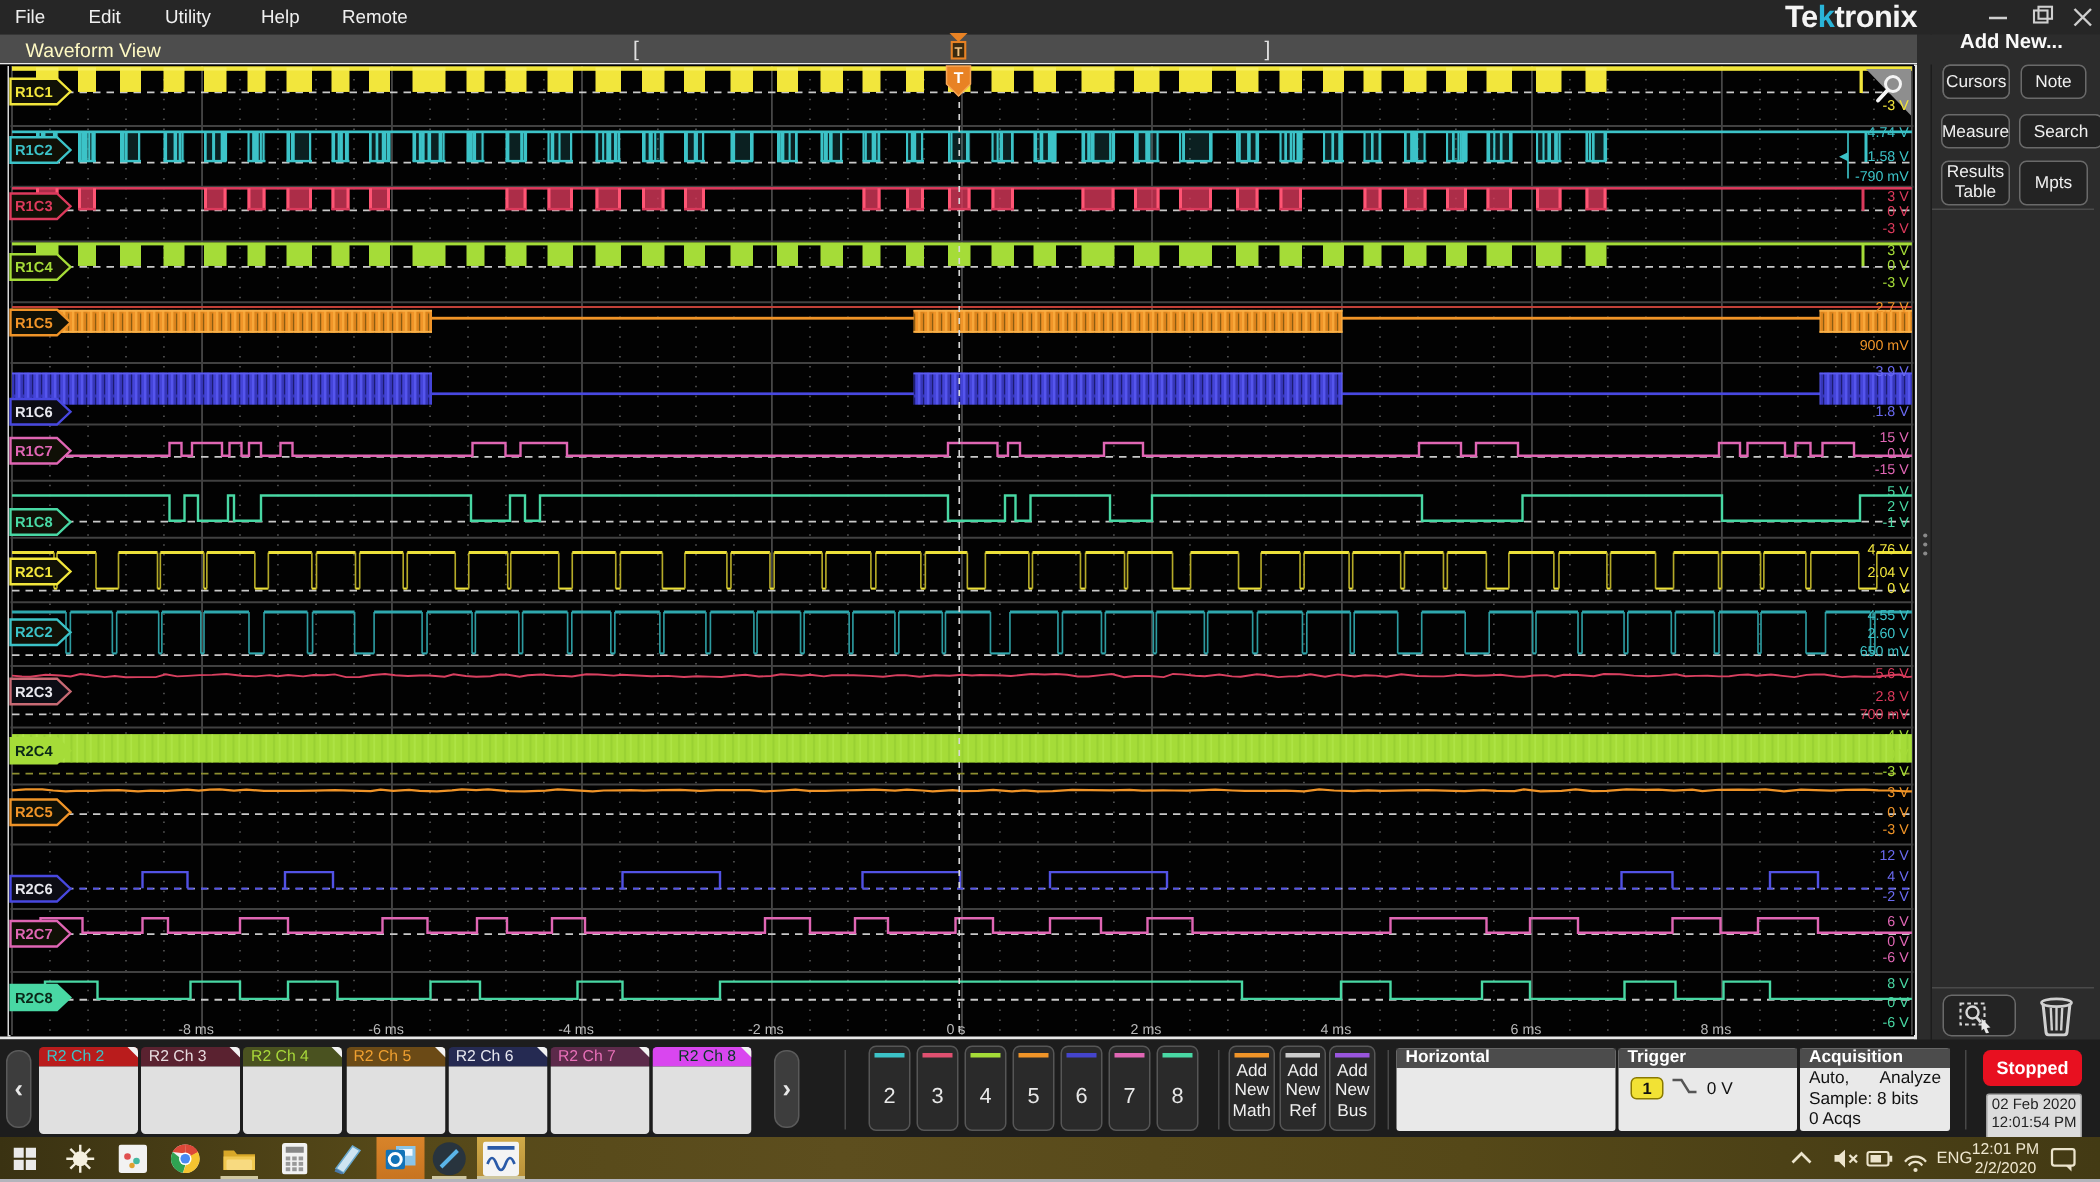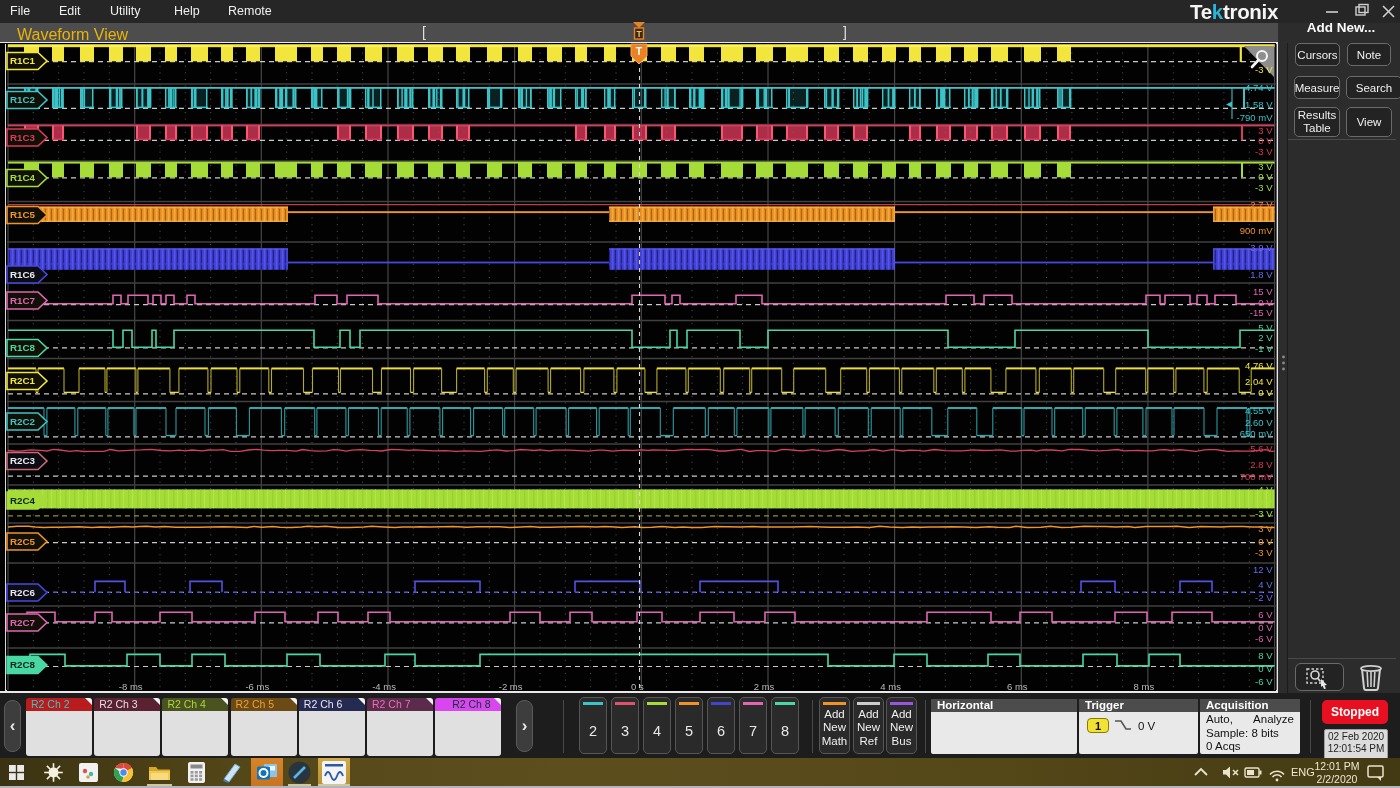--- a/index.html
+++ b/index.html
@@ -15,21 +15,21 @@
 <svg class="abs" style="left:1320px;top:0" width="80" height="23">
 <line x1="6" y1="12" x2="18" y2="12" stroke="#cfcfcf" stroke-width="1.6"></line>
 <rect x="36" y="7" width="9" height="8" fill="none" stroke="#cfcfcf" stroke-width="1.4"></rect>
 <rect x="39" y="4.5" width="9" height="8" fill="none" stroke="#cfcfcf" stroke-width="1.4"></rect>
 <line x1="63" y1="6" x2="74" y2="17" stroke="#cfcfcf" stroke-width="1.6"></line>
 <line x1="74" y1="6" x2="63" y2="17" stroke="#cfcfcf" stroke-width="1.6"></line>
 </svg>
 </div>
 
 <div class="abs" style="left:0;top:23px;width:1278px;height:20px;background:#4d4d4d;border-bottom:1.5px solid #e8e8e8">
-<div class="abs" style="left:17px;top:3px;color:#eab308;font-size:16px">Waveform View</div>
+<div class="abs" style="left:17px;top:3px;color:#fef9c3;font-size:13px">Waveform View</div>
 <div class="abs" style="left:422px;top:1px;color:#e0e0e0;font-size:14px">[</div>
 <div class="abs" style="left:843px;top:1px;color:#e0e0e0;font-size:14px">]</div>
 </div>
 <svg class="abs" style="left:628px;top:21px" width="24" height="22">
 <polygon points="5,1 17,1 11,7" fill="#e88224"></polygon>
 <rect x="6.5" y="7" width="9" height="11" fill="#3a2a10" stroke="#e88224" stroke-width="1.4"></rect>
 <text x="11" y="16" fill="#f0c080" font-size="8.5" text-anchor="middle" font-weight="bold" font-family="Liberation Sans, sans-serif">T</text>
 </svg>
 
 <div class="abs" style="left:0;top:43px;width:1278px;height:650px;background:#020202"></div>
@@ -1037,21 +1037,21 @@
 <div class="abs" style="left:1287px;top:23px;width:1px;height:672px;background:#1c1c1c"></div>
 <div class="abs" style="left:1278px;top:23px;width:122px;height:20px;background:#2c2c2c"></div>
 <div class="abs" style="left:1290px;top:20px;width:102px;text-align:center;color:#fafafa;font-size:13.5px;font-weight:bold">Add New...</div>
 <div class="abs btnp" style="left:1295px;top:43px;width:45px;height:23px"></div>
 <style>.btnp{background:#232323;border:1.3px solid #6a6a6a;border-radius:5px;color:#f0f0f0;font-size:11.5px;display:flex;align-items:center;justify-content:center}</style>
 <div class="abs btnp" style="left:1295px;top:43px;width:45px;height:23px">Cursors</div>
 <div class="abs btnp" style="left:1347px;top:43px;width:44px;height:23px">Note</div>
 <div class="abs btnp" style="left:1294px;top:76px;width:46px;height:23px">Measure</div>
 <div class="abs btnp" style="left:1346px;top:76px;width:56px;height:23px">Search</div>
 <div class="abs btnp" style="left:1294px;top:107px;width:46px;height:30px;line-height:13px;text-align:center">Results<br>Table</div>
-<div class="abs btnp" style="left:1346px;top:107px;width:46px;height:30px">View</div>
+<div class="abs btnp" style="left:1346px;top:107px;width:46px;height:30px">Mpts</div>
 <div class="abs" style="left:1288px;top:139px;width:108px;height:1px;background:#4a4a4a"></div>
 <div class="abs" style="left:1288px;top:658px;width:108px;height:1px;background:#4a4a4a"></div>
 <svg class="abs" style="left:1281px;top:354px" width="5" height="18">
 <circle cx="2.5" cy="3" r="1.4" fill="#8a8a8a"></circle>
     <circle cx="2.5" cy="9" r="1.4" fill="#8a8a8a"></circle>
     <circle cx="2.5" cy="15" r="1.4" fill="#8a8a8a"></circle>
 </svg>
 
 <div class="abs" style="left:1295px;top:663px;width:49px;height:28px;background:#232323;border:1.3px solid #6a6a6a;border-radius:6px"></div>
 <svg class="abs" style="left:1305px;top:667px" width="30" height="22">

